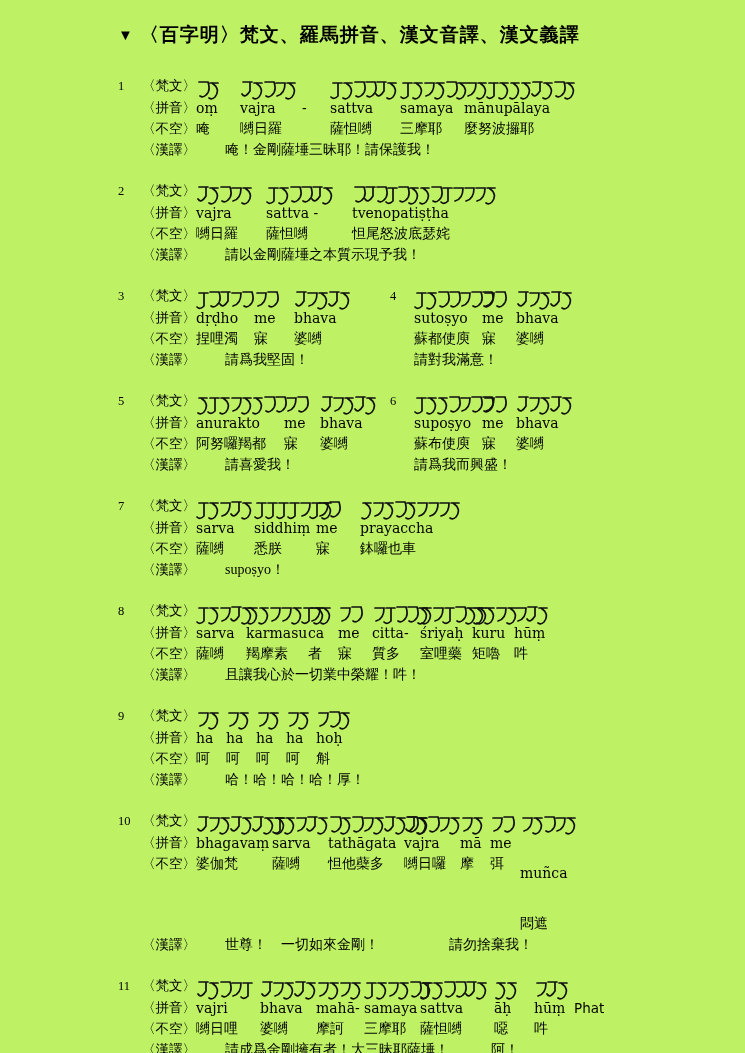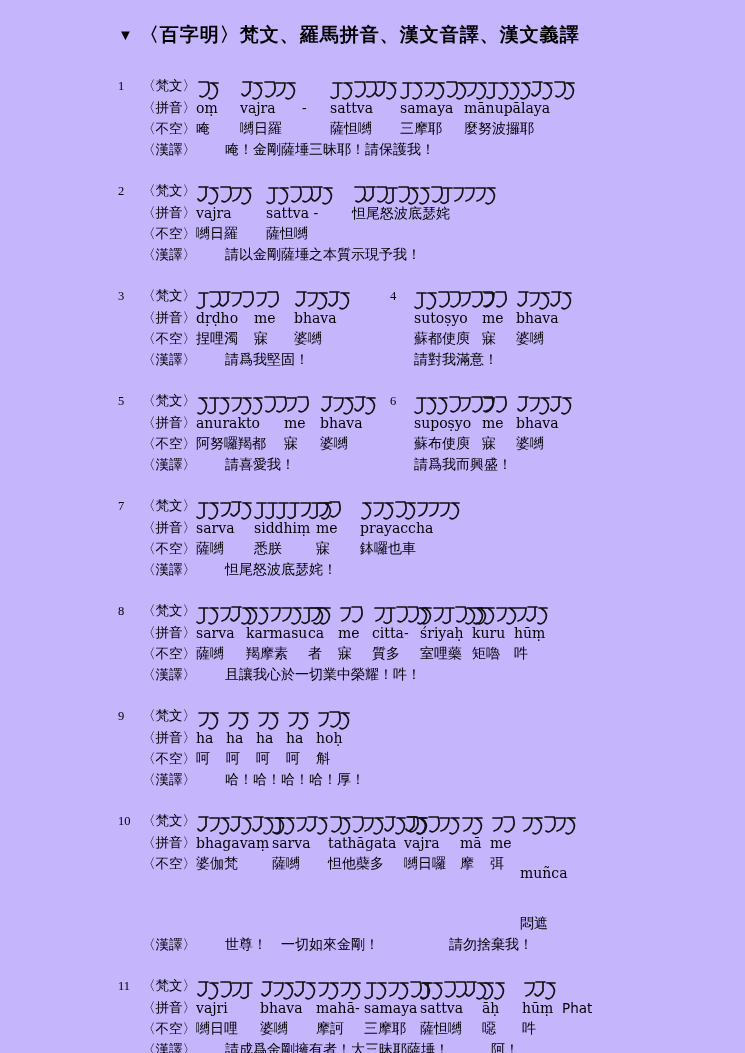--- a/index.html
+++ b/index.html
@@ -1,18 +1,18 @@
 <!DOCTYPE html>
 <html><head>
 <meta charset="utf-8">
 <style>
   html,body{margin:0;padding:0;background:#e8e8e8;}
   .page{
     width:745px;height:1053px;position:relative;overflow:hidden;
-    background:#c4b5fd;color:#000;
+    background:#bef264;color:#000;
     font-family:"Liberation Serif",serif;
   }
   .content{position:absolute;left:118px;top:22px;width:610px;}
   .title-line1{font-size:19px;font-weight:bold;letter-spacing:1px;white-space:nowrap;}
   .title-marker{display:inline-block;margin-right:6px;font-size:15px;vertical-align:1px;}
   .title-line2{font-size:19px;font-weight:bold;letter-spacing:2px;margin:8px 0 0 25px;}
   #sections{margin-top:26px;}
   .block{margin-bottom:19px;}
   .pair{display:flex;align-items:flex-start;}
   .half-left{flex:0 0 272px;}
@@ -140,20 +140,21 @@
                   </div>
                   <div class="cell cell-pin">sattva -</div>
                   <div class="cell cell-bu">薩怛嚩</div>
                 </div>
                 <div class="col" style="width: 160px; flex: 0 0 160px;">
                   <div class="cell cell-sid">
                     <svg width="147" height="24" class="sid-svg">
                       <path d="M3,6 h9 q3,9 -2,13 q-3,3 -6,1 M14,6 h9 M21,6 v9 q-5,8 -8,3 M25,6 h9 q3,9 -2,13 q-3,3 -6,1 M36,7 h9 M41,7 v13 q-4,4 -7,1 M47,6 h9 q3,9 -2,13 q-3,3 -6,1 M58,7 h8 M60,7 q9,6 3,14 q-3,3 -6,1 M69,7 h8 M71,7 q9,6 3,14 q-3,3 -6,1 M80,6 h9 q3,9 -2,13 q-3,3 -6,1 M91,7 h9 M96,7 v13 q-4,4 -7,1 M102,7 h9 q0,11 -8,13 M113,7 h9 q0,11 -8,13 M124,7 h9 q0,11 -8,13 M135,7 h8 M137,7 q9,6 3,14 q-3,3 -6,1 " fill="none" stroke="#111" stroke-width="1.7" stroke-linecap="round"></path>
                     </svg>
                   </div>
+                  <div class="cell cell-pin">tvenopatiṣṭha</div>
                   <div class="cell cell-bu">怛尾怒波底瑟姹</div>
                 </div>
               </div>
               <div class="hanyi-row">
                 <span class="hanyi-label">〈漢譯〉</span>
                 <span class="hanyi-text">請以金剛薩埵之本質示現予我！</span>
               </div>
             </div>
           </div>
         </div>
@@ -367,21 +368,21 @@
                     <svg width="103" height="24" class="sid-svg">
                       <path d="M3,7 h8 M5,7 q9,6 3,14 q-3,3 -6,1 M14,7 h9 q0,11 -8,13 M25,7 h8 M27,7 q9,6 3,14 q-3,3 -6,1 M36,6 h9 q3,9 -2,13 q-3,3 -6,1 M47,7 h8 M49,7 q9,6 3,14 q-3,3 -6,1 M58,7 h9 q0,11 -8,13 M69,7 h9 q0,11 -8,13 M80,7 h9 q0,11 -8,13 M91,7 h8 M93,7 q9,6 3,14 q-3,3 -6,1 " fill="none" stroke="#111" stroke-width="1.7" stroke-linecap="round"></path>
                     </svg>
                   </div>
                   <div class="cell cell-pin">prayaccha</div>
                   <div class="cell cell-bu">鉢囉也車</div>
                 </div>
               </div>
               <div class="hanyi-row">
                 <span class="hanyi-label">〈漢譯〉</span>
-                <span class="hanyi-text">怛尾怒波底瑟姹！</span>
+                <span class="hanyi-text">supoṣyo！</span>
               </div>
             </div>
           </div>
         </div>
         <div class="block">
           <div class="sec">
             <div class="sec-num">8</div>
             <div class="sec-body">
               <div class="grid">
                 <div class="labels-col">
@@ -661,21 +662,21 @@
                 </div>
                 <div class="col" style="width: 62px; flex: 0 0 62px;">
                   <div class="cell cell-sid">
                     <svg width="70" height="24" class="sid-svg">
                       <path d="M3,7 h9 M8,7 v13 q-4,4 -7,1 M14,7 h8 M16,7 q9,6 3,14 q-3,3 -6,1 M25,6 h9 q3,9 -2,13 q-3,3 -6,1 M36,6 h9 q3,9 -2,13 q-3,3 -6,1 M47,6 h9 M54,6 v9 q-5,8 -8,3 M58,7 h8 M60,7 q9,6 3,14 q-3,3 -6,1 " fill="none" stroke="#111" stroke-width="1.7" stroke-linecap="round"></path>
                     </svg>
                   </div>
                   <div class="cell cell-pin">sattva</div>
                   <div class="cell cell-bu">薩怛嚩</div>
                 </div>
-                <div class="col" style="width: 40px; flex: 0 0 40px;">
+                <div class="col" style="width: 40px; flex: 0 0 40px; margin-left: 12px;">
                   <div class="cell cell-sid">
                     <svg width="26" height="24" class="sid-svg">
                       <path d="M3,7 h8 M5,7 q9,6 3,14 q-3,3 -6,1 M14,7 h8 M16,7 q9,6 3,14 q-3,3 -6,1 " fill="none" stroke="#111" stroke-width="1.7" stroke-linecap="round"></path>
                     </svg>
                   </div>
                   <div class="cell cell-pin">āḥ</div>
                   <div class="cell cell-bu">噁</div>
                 </div>
                 <div class="col" style="width: 40px; flex: 0 0 40px;">
                   <div class="cell cell-sid">

